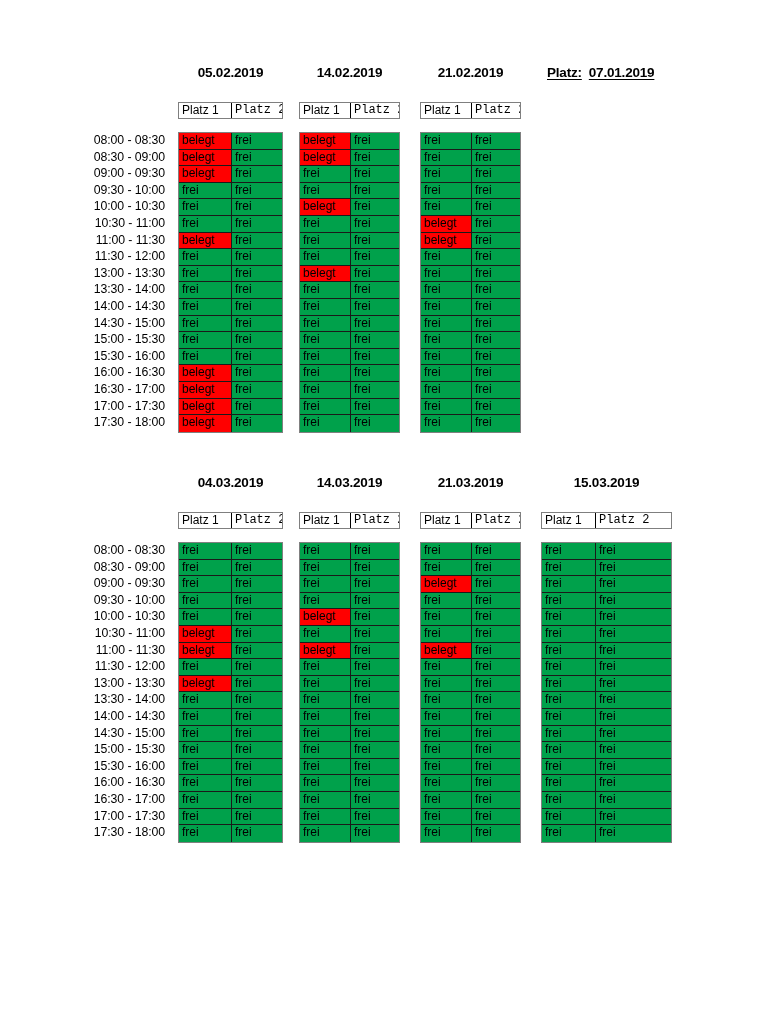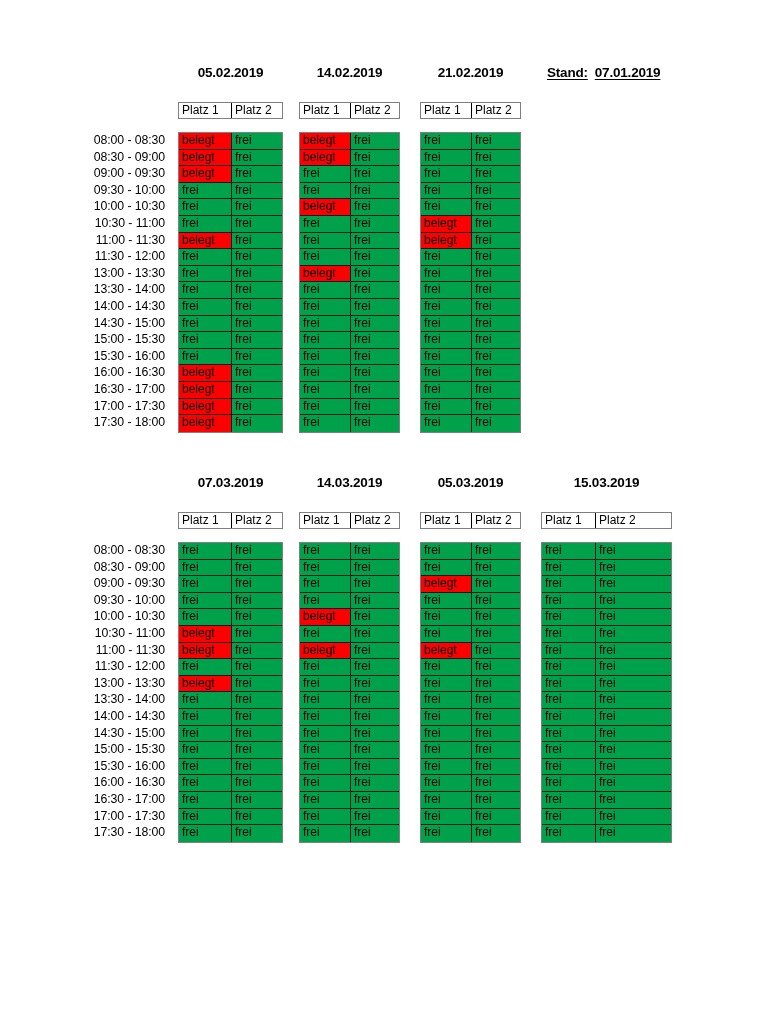--- a/index.html
+++ b/index.html
@@ -73,21 +73,21 @@
     align-items: stretch;
   }
   .platz-head .ph-cell {
     box-sizing: border-box;
     font-size: 12px;
     line-height: 15px;
     padding-left: 3px;
     white-space: nowrap;
     overflow: hidden;
   }
-  .platz-head .ph-cell + .ph-cell { border-left: 1px solid #000000; }
+  .platz-head .ph-cell + .ph-cell { border-left: 1px solid #000000; font-family: Liberation Mono, monospace; }
 
   
   .time-col {
     position: absolute;
     left: 40px;
     width: 125px;
     top: 132px;
   }
   .time-col .time-row {
     height: 16.6px;
@@ -131,21 +131,21 @@
 
 <div class="page">
 
   <div class="section" id="section-0">
 
     <div class="date-caption" id="s0-date-0" style="left: 138px; width: 185px;">05.02.2019</div>
     <div class="date-caption" id="s0-date-1" style="left: 259px; width: 181px;">14.02.2019</div>
     <div class="date-caption" id="s0-date-2" style="left: 380px; width: 181px;">21.02.2019</div>
 
     <div class="stand-block">
-      <span>Stand:</span><span class="stand-gap"></span><span>07.01.2019</span>
+      <span>Platz:</span><span class="stand-gap"></span><span>07.01.2019</span>
     </div>
 
     <div class="platz-head" id="s0-head-0" style="left: 178px; width: 105px;">
         <div class="ph-cell" style="width: 52px;">Platz 1</div>
         <div class="ph-cell" style="width: 51px;">Platz 2</div>
       </div>
     <div class="platz-head" id="s0-head-1" style="left: 299px; width: 101px;">
         <div class="ph-cell" style="width: 50px;">Platz 1</div>
         <div class="ph-cell" style="width: 49px;">Platz 2</div>
       </div>
@@ -394,23 +394,23 @@
         </div>
         <div class="grid-row">
           <div class="cell free" style="width: 50px;">frei</div>
           <div class="cell free" style="width: 49px;">frei</div>
         </div>
       </div>
   </div>
 
   <div class="section" id="section-1">
 
-    <div class="date-caption" id="s1-date-0" style="left: 138px; width: 185px;">07.03.2019</div>
+    <div class="date-caption" id="s1-date-0" style="left: 138px; width: 185px;">04.03.2019</div>
     <div class="date-caption" id="s1-date-1" style="left: 259px; width: 181px;">14.03.2019</div>
-    <div class="date-caption" id="s1-date-2" style="left: 380px; width: 181px;">05.03.2019</div>
+    <div class="date-caption" id="s1-date-2" style="left: 380px; width: 181px;">21.03.2019</div>
     <div class="date-caption" id="s1-date-3" style="left: 501px; width: 211px;">15.03.2019</div>
 
     <div class="platz-head" id="s1-head-0" style="left: 178px; width: 105px;">
         <div class="ph-cell" style="width: 52px;">Platz 1</div>
         <div class="ph-cell" style="width: 51px;">Platz 2</div>
       </div>
     <div class="platz-head" id="s1-head-1" style="left: 299px; width: 101px;">
         <div class="ph-cell" style="width: 50px;">Platz 1</div>
         <div class="ph-cell" style="width: 49px;">Platz 2</div>
       </div>

